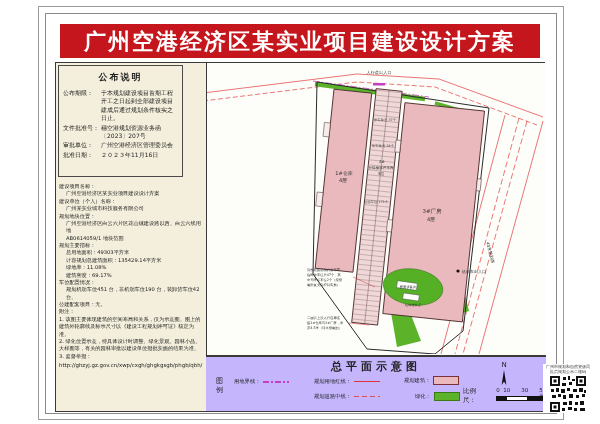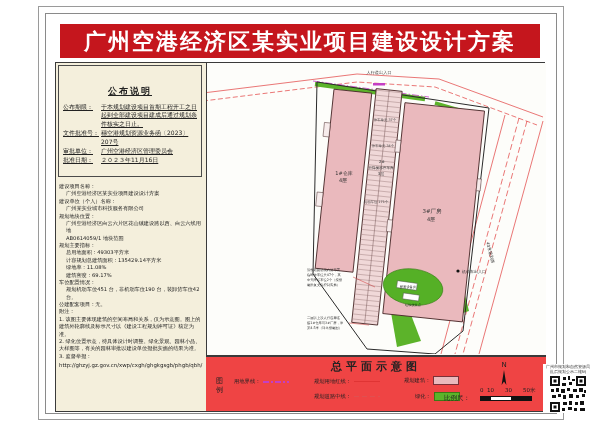--- a/index.html
+++ b/index.html
@@ -6,48 +6,48 @@
   body{width:600px;height:424px;background:#ffffff;position:relative;overflow:hidden;
        font-family:"DejaVu Sans",sans-serif;color:#222;}
   .frame-outer{position:absolute;left:38px;top:6px;width:524px;height:412px;border:1px solid #9a9a9a;}
   .frame-inner{position:absolute;left:45px;top:13px;width:510px;height:399px;border:1px solid #8a8a8a;}
   .titlebar{position:absolute;left:60px;top:24px;width:480px;height:34px;background:#c5161d;
             color:#ffffff;font-weight:bold;font-size:22px;letter-spacing:2px;text-align:center;
             line-height:35px;white-space:nowrap;}
   .content{position:absolute;left:55px;top:62px;width:490px;height:350px;background:#f4efdc;
            border:1px solid #3a3a3a;box-sizing:border-box;}
   
-  .notice-box{position:absolute;left:2px;top:2px;width:144px;height:112px;border:1px solid #4a4a4a;
-              box-sizing:border-box;padding:17px 4px;text-decoration:underline;}
+  .notice-box{position:absolute;left:2px;top:2px;width:125px;height:112px;border:1px solid #4a4a4a;
+              box-sizing:border-box;padding:3px 4px;}
   .notice-title{text-align:center;font-size:9px;font-weight:bold;margin:2px 0 5px 0;letter-spacing:2px;}
   .n-item{display:flex;font-size:6px;line-height:1.4;margin-bottom:1px;}
   .n-label{width:38px;flex:none;}
   .n-value{flex:1;}
   .info{position:absolute;left:3px;top:120px;width:145px;font-size:5.2px;line-height:1.42;}
   .info .ind{padding-left:7px;}
   .info .url{font-size:5.4px;word-break:break-all;margin-top:2px;}
   
   .map-panel{position:absolute;left:150px;top:0;width:340px;height:293px;background:#fdfdfa;
              border-left:1px solid #3a3a3a;border-bottom:1px solid #3a3a3a;box-sizing:border-box;}
   .map-panel svg{display:block;}
   
-  .legend-panel{position:absolute;left:150px;top:293px;width:340px;height:55px;background:#ef4444;}
+  .legend-panel{position:absolute;left:150px;top:293px;width:340px;height:55px;background:#c4b5fd;}
   .legend-title{text-align:center;font-size:11px;font-weight:bold;letter-spacing:4px;margin-top:2px;}
   .lg-key{position:absolute;left:10px;top:20px;font-size:7px;line-height:1.3;letter-spacing:0;}
   .lg-item{position:absolute;display:flex;align-items:center;gap:3px;font-size:5.3px;white-space:nowrap;}
   .sw-line{width:26px;height:2px;}
   .sw-boundary{background:repeating-linear-gradient(90deg,#c43fc4 0 6px,transparent 6px 8px,#c43fc4 8px 10px,transparent 10px 12px);}
   .sw-redline{background:#e03434;height:1.5px;}
   .sw-roadcenter{background:repeating-linear-gradient(90deg,#e05050 0 5px,transparent 5px 8px);height:1.5px;}
   .sw-rect{width:26px;height:9px;box-sizing:border-box;}
   .sw-building{background:#eab9bd;border:1px solid #7a3038;}
   .sw-green{background:#5cb32a;border:1px solid #3c7a14;}
   .north{position:absolute;left:288px;top:4px;width:20px;text-align:center;}
   .north .n-letter{font-size:7px;}
-  .scalebar{position:absolute;left:238px;top:30px;display:flex;align-items:flex-end;gap:10px;}
+  .scalebar{position:absolute;left:257px;top:30px;display:flex;gap:10px;}
   .scalebar .sc-label{font-size:6.5px;}
   .sb{position:relative;width:56px;height:16px;}
   .sb-num{position:absolute;top:0;font-size:5.5px;}
   .sb-bar{position:absolute;left:0;top:9px;height:3px;width:50px;border:0.5px solid #111;display:flex;}
   .seg{height:100%;}
   
   .qr-block{position:absolute;left:543px;top:364px;width:50px;text-align:center;background:#fff;}
   .qr-cap{font-size:4px;line-height:1.25;color:#333;}
   .qr-block svg{display:block;margin:1px auto 0 auto;}
 </style>

